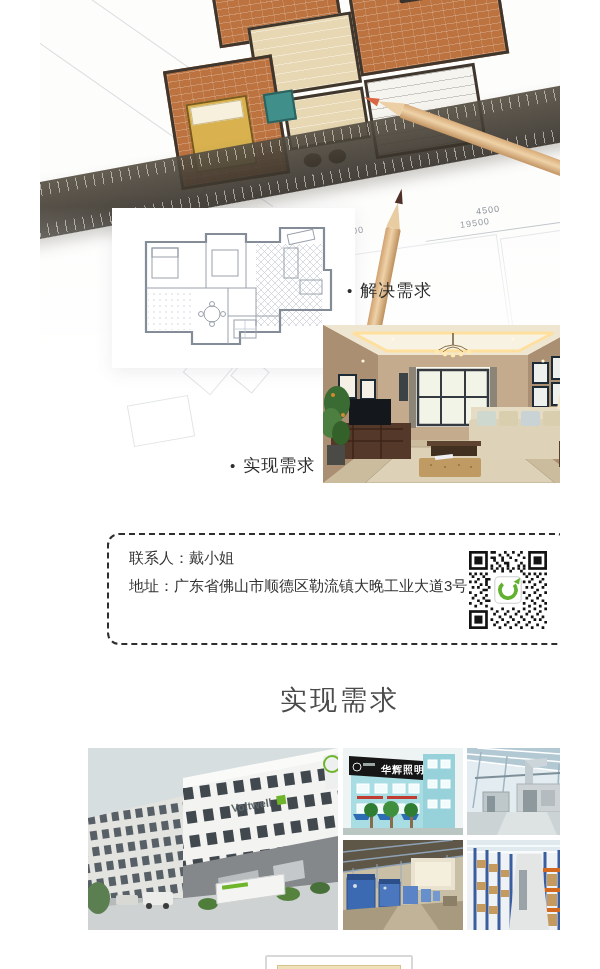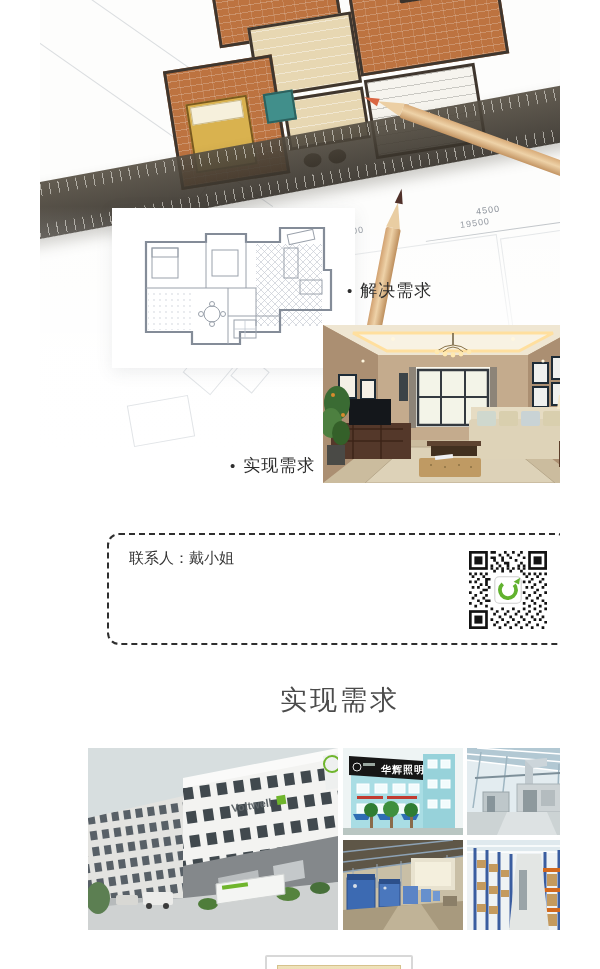--- a/index.html
+++ b/index.html
@@ -228,20 +228,23 @@
           <circle cx="220" cy="36" r="1.6" fill="#fff7df"></circle>
       </svg>
     </div>
   </div>
 
   <div class="contact-box">
     <div class="contact-lines">
       <div>
         <span>联系人：</span><span>戴小姐</span>
       </div>
+      <div>
+        <span>地址：</span><span>广东省佛山市顺德区勒流镇大晚工业大道3号</span>
+      </div>
     </div>
     <div class="qr">
       <svg width="78" height="78" viewBox="0 0 29 29">
         <rect x="0" y="0" width="29" height="29" fill="#fff"></rect>
         <g fill="#131313">
           <rect x="0" y="0" width="7" height="7"></rect>
             <rect x="22" y="0" width="7" height="7"></rect>
             <rect x="0" y="22" width="7" height="7"></rect>
         </g>
         <g fill="#fff">

